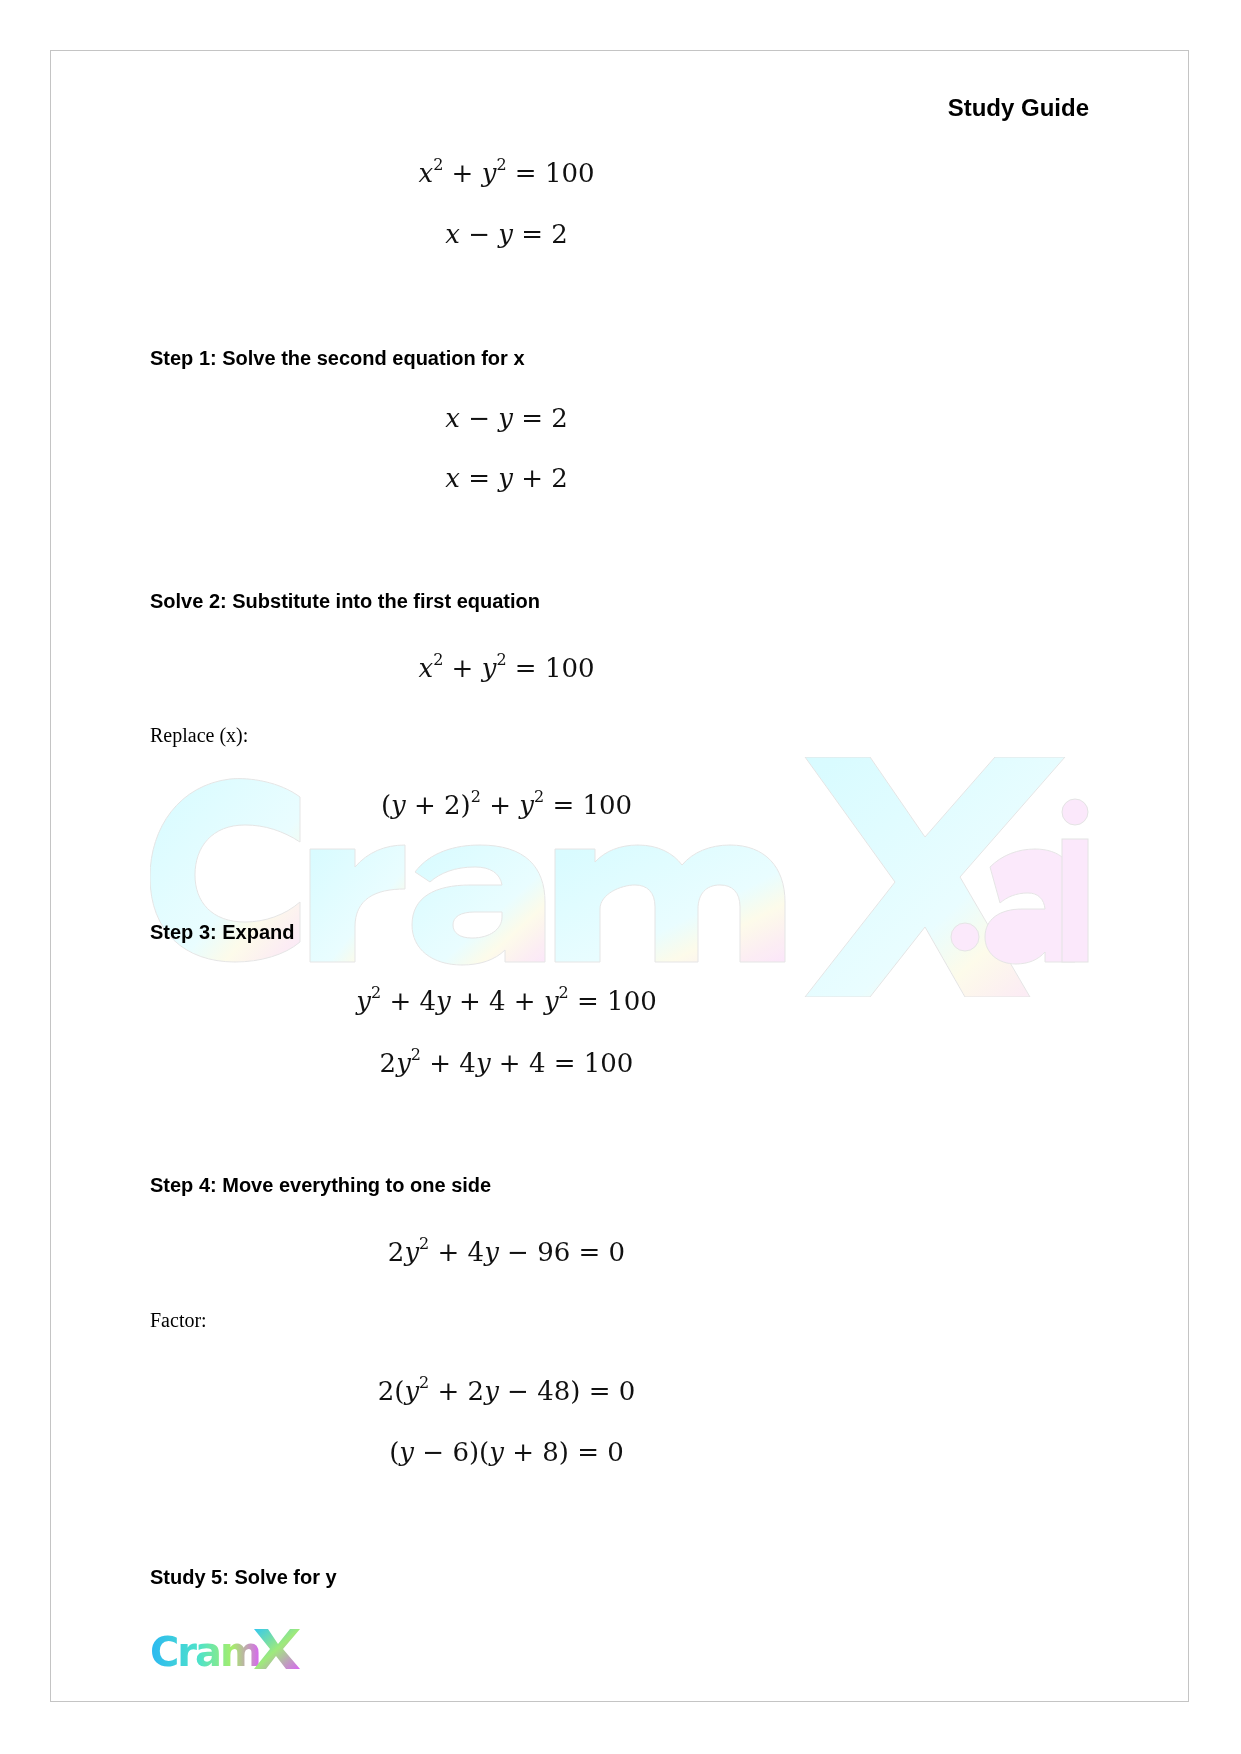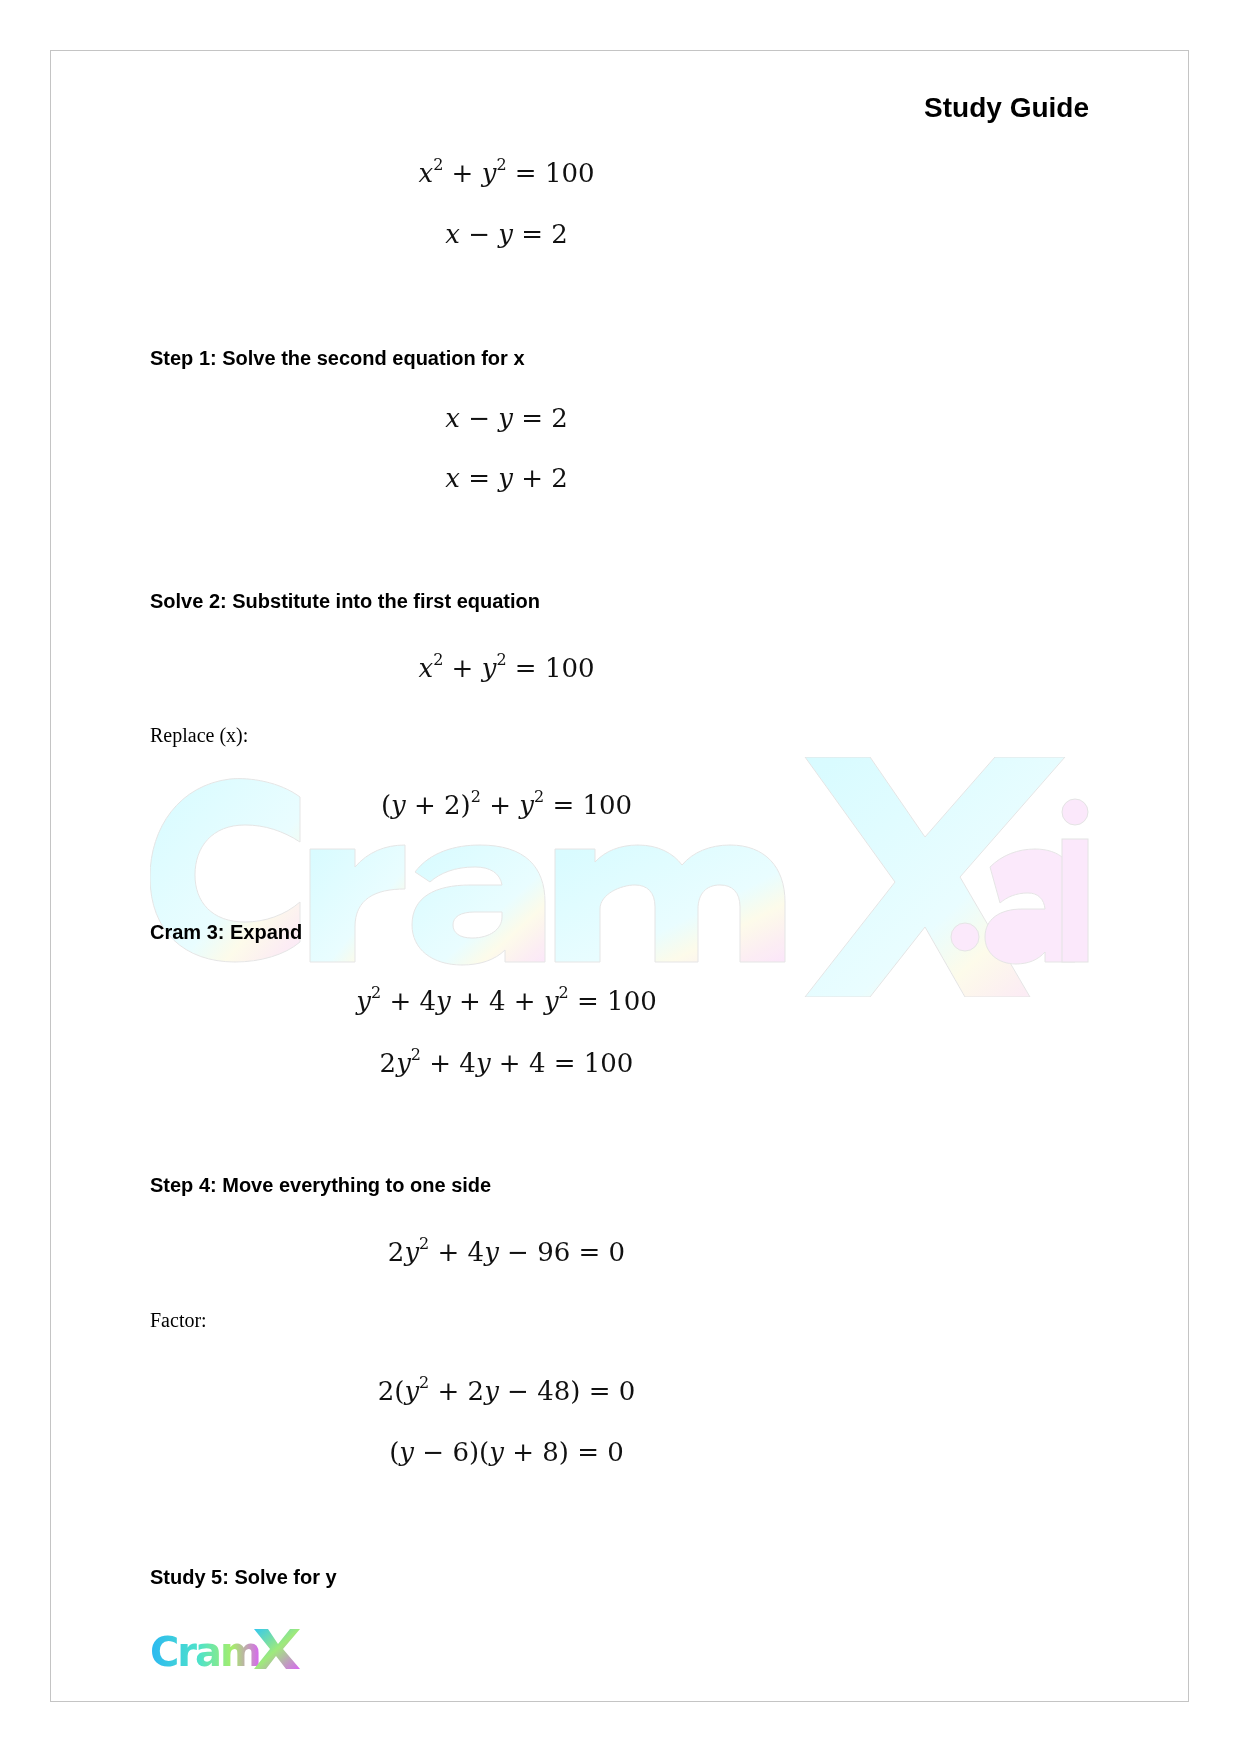--- a/index.html
+++ b/index.html
@@ -31,21 +31,21 @@
       top: 757px;
       width: 940px;
       height: 240px;
       z-index: 0;
       pointer-events: none;
     }
     .abs { position: absolute; z-index: 2; }
     .doc-title {
       right: 152px;
       top: 88px;
-      font-size: 28px;
+      font-size: 24px;
       font-weight: bold;
       line-height: 40px;
       white-space: nowrap;
     }
     .step-heading {
       left: 150px;
       font-size: 20px;
       font-weight: bold;
       line-height: 24px;
       white-space: nowrap;
@@ -118,21 +118,21 @@
 
 <div class="abs step-heading" style="top:346px">Step 1: Solve the second equation for x</div>
 <div class="abs math" style="top:402px"><i>x</i> − <i>y</i> = 2</div>
 <div class="abs math" style="top:462px"><i>x</i> = <i>y</i> + 2</div>
 
 <div class="abs step-heading" style="top:589px">Solve 2: Substitute into the first equation</div>
 <div class="abs math" style="top:652px"><i>x</i><sup>2</sup> + <i>y</i><sup>2</sup> = 100</div>
 <div class="abs body-text" style="top:723px">Replace (x):</div>
 <div class="abs math" style="top:789px">(<i>y</i> + 2)<sup>2</sup> + <i>y</i><sup>2</sup> = 100</div>
 
-<div class="abs step-heading" style="top:920px">Cram 3: Expand</div>
+<div class="abs step-heading" style="top:920px">Step 3: Expand</div>
 <div class="abs math" style="top:985px"><i>y</i><sup>2</sup> + 4<i>y</i> + 4 + <i>y</i><sup>2</sup> = 100</div>
 <div class="abs math" style="top:1047px">2<i>y</i><sup>2</sup> + 4<i>y</i> + 4 = 100</div>
 
 <div class="abs step-heading" style="top:1173px">Step 4: Move everything to one side</div>
 <div class="abs math" style="top:1236px">2<i>y</i><sup>2</sup> + 4<i>y</i> − 96 = 0</div>
 <div class="abs body-text" style="top:1308px">Factor:</div>
 <div class="abs math" style="top:1375px">2(<i>y</i><sup>2</sup> + 2<i>y</i> − 48) = 0</div>
 <div class="abs math" style="top:1436px">(<i>y</i> − 6)(<i>y</i> + 8) = 0</div>
 
 <div class="abs step-heading" style="top:1565px">Study 5: Solve for y</div>

